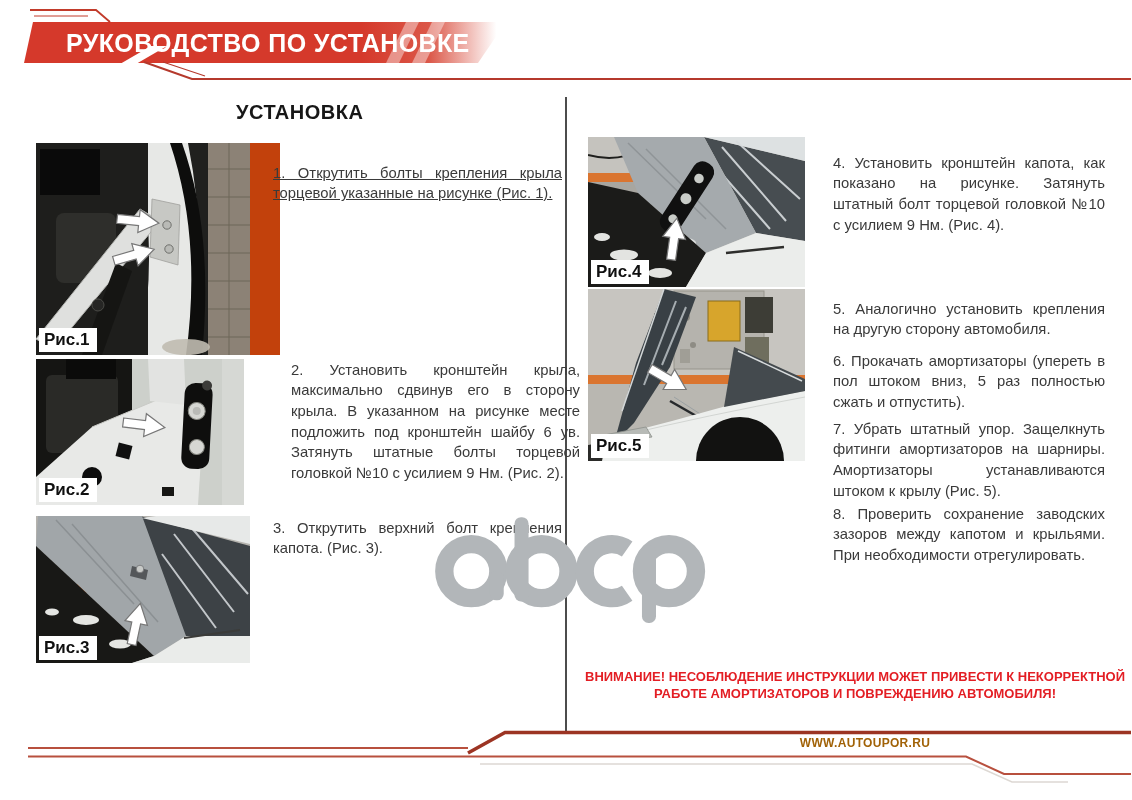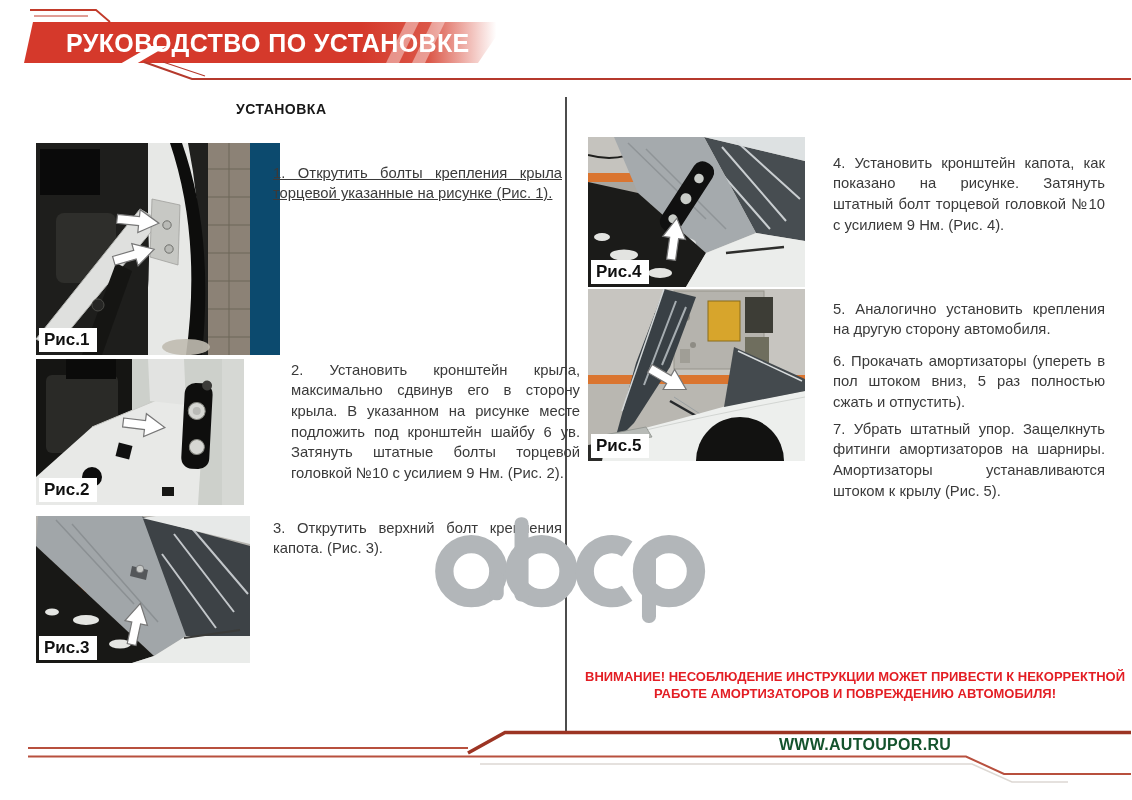--- a/index.html
+++ b/index.html
@@ -8,35 +8,35 @@
   svg{display:block;}
   
   .hdr-decor{position:absolute;left:0;top:0;z-index:3;pointer-events:none;}
   .banner{position:absolute;left:24px;top:22px;width:482px;height:41px;z-index:2;
           background:linear-gradient(90deg,#d5392b 0%,#d5392b 70%,#db5748 84%,rgba(219,87,72,0) 98%);
           clip-path:polygon(9px 0,100% 0,calc(100% - 28px) 100%,0 100%);}
   .banner .stripe{position:absolute;top:0;bottom:0;width:13px;background:rgba(255,255,255,.42);transform:skewX(-26deg);}
   .banner-title{position:absolute;left:42px;top:7px;color:#fff;font-weight:bold;font-size:25px;
           letter-spacing:.4px;white-space:nowrap;}
   
-  .section-title{position:absolute;left:236px;top:101px;font-size:14px;font-weight:bold;color:#171717;letter-spacing:.5px;}
+  .section-title{position:absolute;left:236px;top:101px;font-size:20px;font-weight:bold;color:#171717;letter-spacing:.5px;}
   .divider{position:absolute;left:565px;top:97px;width:1.6px;height:635px;background:#4c4c4c;}
   .step{position:absolute;text-align:justify;font-size:14.8px;line-height:20.6px;color:#3a3a3a;}
   .step.mid{left:273px;width:289px;}
   .step.rgt{left:833px;width:272px;}
-  .photo{position:absolute;overflow:hidden;background:#0c4a6e;}
+  .photo{position:absolute;overflow:hidden;background:#c2410c;}
   .fig-label{position:absolute;left:3px;bottom:3px;background:#ffffff;color:#101010;font-weight:bold;
              font-size:17px;line-height:23px;padding:0 8px 1px 5px;}
   .warning{position:absolute;left:582px;top:668px;width:546px;text-align:center;color:#e31e24;
            font-weight:bold;font-size:13px;line-height:17.2px;}
   .watermark{position:absolute;left:430px;top:515px;z-index:0;}
   
   .ftr-decor{position:absolute;left:0;top:720px;z-index:1;pointer-events:none;}
   .footer-url{position:absolute;left:735px;top:736px;width:260px;text-align:center;z-index:2;
-              font-size:16px;font-weight:bold;color:#14532d;letter-spacing:.3px;}
+              font-size:12px;font-weight:bold;color:#a16207;letter-spacing:.3px;}
 </style>
 </head>
 <body>
 
 <div class="page">
 
   <div class="banner">
     <div class="stripe" style="left:372px"></div>
     <div class="stripe" style="left:398px"></div>
     <span class="banner-title">РУКОВОДСТВО ПО УСТАНОВКЕ</span>
@@ -195,20 +195,21 @@
   </div>
 
   <p class="step mid" style="top:148px;text-decoration:underline;">1.  Открутить болты крепления крыла торцевой указанные на рисунке (Рис. 1).</p>
   <p class="step mid" style="top:345px;margin-left:18px;">2. Установить кронштейн крыла, максимально сдвинув его в сторону крыла. В указанном на рисунке месте подложить под кронштейн шайбу 6 ув. Затянуть штатные болты торцевой головкой №10 с усилием 9 Нм. (Рис. 2).</p>
   <p class="step mid" style="top:503px;">3. Открутить верхний болт крепления капота. (Рис. 3).</p>
 
   <p class="step rgt" style="top:138px;">4. Установить кронштейн капота, как показано на рисунке. Затянуть штатный болт торцевой головкой №10 с усилием 9 Нм. (Рис. 4).</p>
   <p class="step rgt" style="top:284px;">5. Аналогично установить крепления на другую сторону автомобиля.</p>
   <p class="step rgt" style="top:336px;">6. Прокачать амортизаторы (упереть в пол штоком вниз, 5 раз полностью сжать и отпустить).</p>
   <p class="step rgt" style="top:404px;">7. Убрать штатный упор. Защелкнуть фитинги амортизаторов на шарниры. Амортизаторы устанавливаются штоком к крылу (Рис. 5).</p>
+  <p class="step rgt" style="top:489px;">8. Проверить сохранение заводских зазоров между капотом и крыльями. При необходимости отрегулировать.</p>
 
   <svg class="watermark" width="290" height="108" viewBox="0 0 268 100" aria-label="abcp">
     <g fill="none" stroke="#b2b6b9" stroke-width="17">
       <circle cx="38" cy="52" r="25"></circle>
       <circle cx="103" cy="52" r="25"></circle>
       <path d="M182.3 31.5 A25 25 0 1 0 182.3 72.5"></path>
       <circle cx="221" cy="52" r="25"></circle>
     </g>
     <g fill="#b2b6b9">
       <rect x="55" y="52" width="13" height="27" rx="6"></rect>

